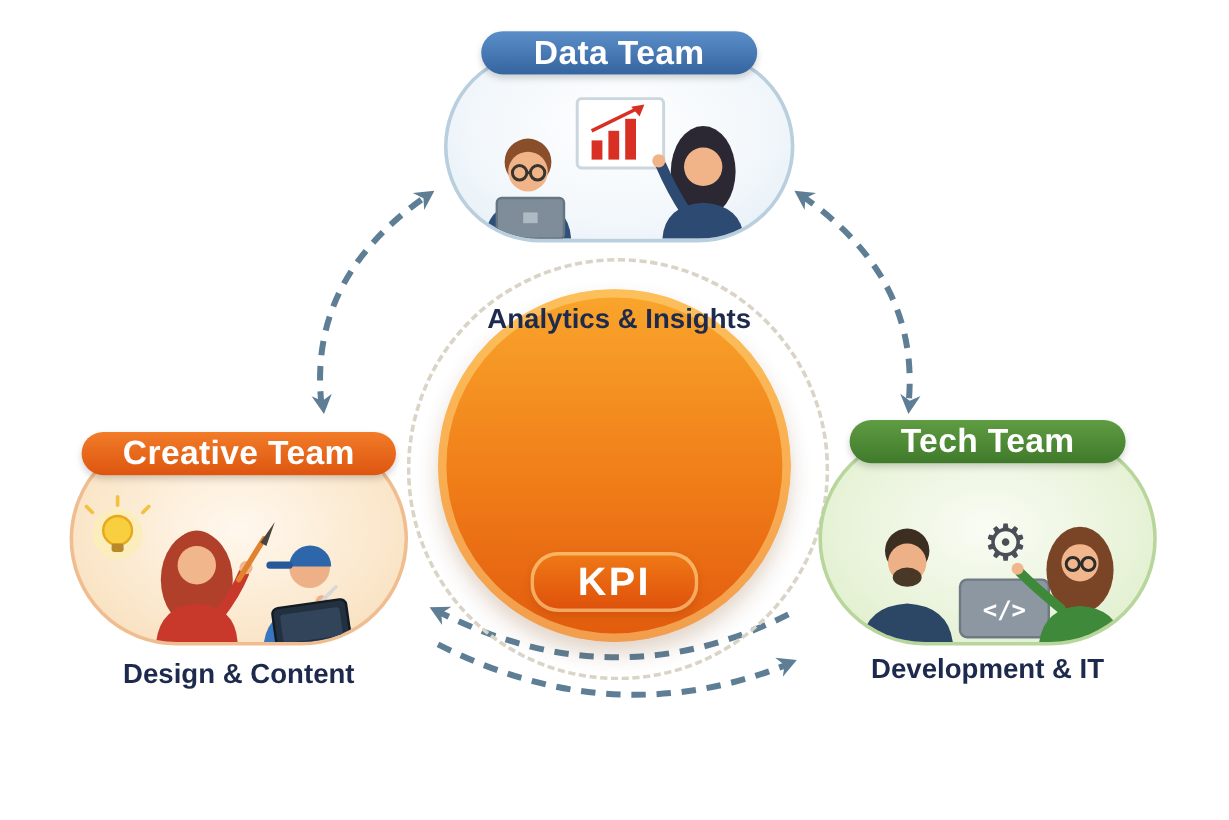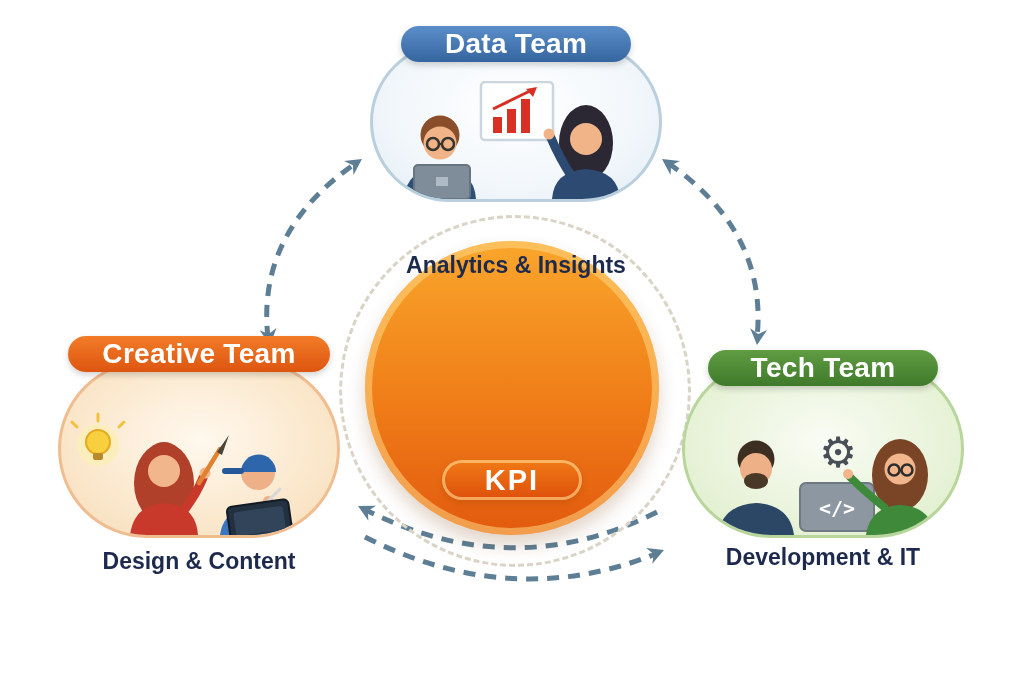--- a/index.html
+++ b/index.html
@@ -41,25 +41,25 @@
       #bed330 120deg 133deg,#fff 133deg 135deg,
       #93c636 135deg 148deg,#fff 148deg 150deg,
       #64b83c 150deg 163deg,#fff 163deg 165deg,
       #33a342 165deg 178deg,#fff 178deg 180deg,
       transparent 180deg 360deg);
     -webkit-mask:radial-gradient(circle at 50% 100%,transparent 0 49px,#000 50px 100%);
     mask:radial-gradient(circle at 50% 100%,transparent 0 49px,#000 50px 100%);
   }
   .needle{position:absolute;left:95px;top:130px;transform:rotate(25deg);transform-origin:25px 98px;}
   .kpi-banner{
-    position:absolute;left:77px;top:219px;width:140px;height:40px;border-radius:23px;
+    position:absolute;left:77px;top:219px;width:140px;height:50px;border-radius:23px;
     background:linear-gradient(180deg,#f07a16,#de4f0b);
     box-shadow:inset 0 0 0 3px rgba(255,214,140,.65), 0 3px 6px rgba(150,60,0,.25);
     display:flex;align-items:center;justify-content:center;
-    color:#fff;font-size:29px;font-weight:bold;letter-spacing:2px;
+    color:#fff;font-size:33px;font-weight:bold;letter-spacing:2px;
   }
   
   .oval{position:absolute;box-sizing:border-box;overflow:hidden;}
   .oval-data{
     left:370px;top:42px;width:292px;height:160px;border-radius:130px;
     border:3px solid #b9cfdd;
     background:radial-gradient(ellipse at 50% 40%,#ffffff 0%,#f2f7fb 60%,#e2edf5 100%);
   }
   .oval-creative{
     left:58px;top:360px;width:282px;height:178px;border-radius:120px;
@@ -72,21 +72,21 @@
     background:radial-gradient(ellipse at 50% 45%,#f9fcf4 0%,#e9f3da 60%,#dbedc6 100%);
   }
   .scene{position:absolute;bottom:0;left:50%;transform:translateX(-50%);}
   .pill{
     position:absolute;height:36px;border-radius:27px;z-index:5;
     display:flex;align-items:center;justify-content:center;
     color:#fff;font-size:28px;font-weight:bold;letter-spacing:.3px;
     box-shadow:0 3px 6px rgba(0,0,0,.18);
   }
   .pill-data{left:401px;top:26px;width:230px;background:linear-gradient(180deg,#5b8ec9,#35659f);}
-  .pill-creative{left:68px;top:336px;width:262px;background:linear-gradient(180deg,#f27c28,#dd5510);}
+  .pill-creative{left:68px;top:360px;width:262px;background:linear-gradient(180deg,#f27c28,#dd5510);}
   .pill-tech{left:708px;top:350px;width:230px;background:linear-gradient(180deg,#609c42,#3f7a2b);}
   .caption{
     position:absolute;width:360px;text-align:center;
     color:#1d2a4d;font-size:23px;font-weight:bold;
   }
   .caption-data{left:336px;top:206px;margin-top:46px;}
   .caption-creative{left:19px;top:548px;}
   .caption-tech{left:643px;top:544px;}
 </style>
 </head>

